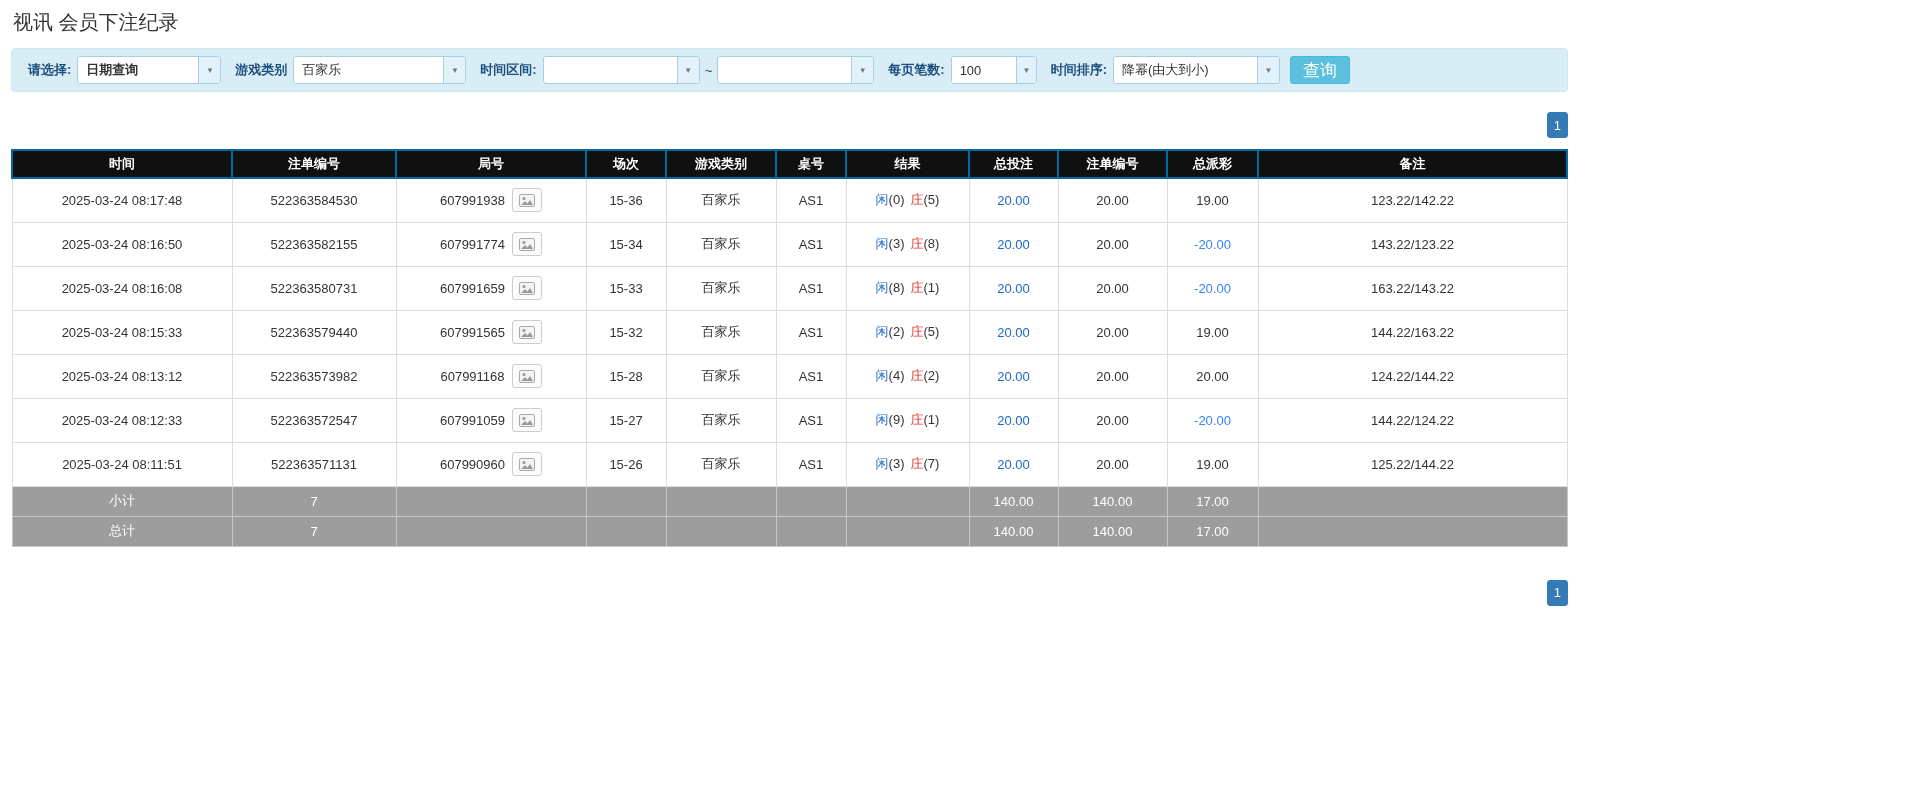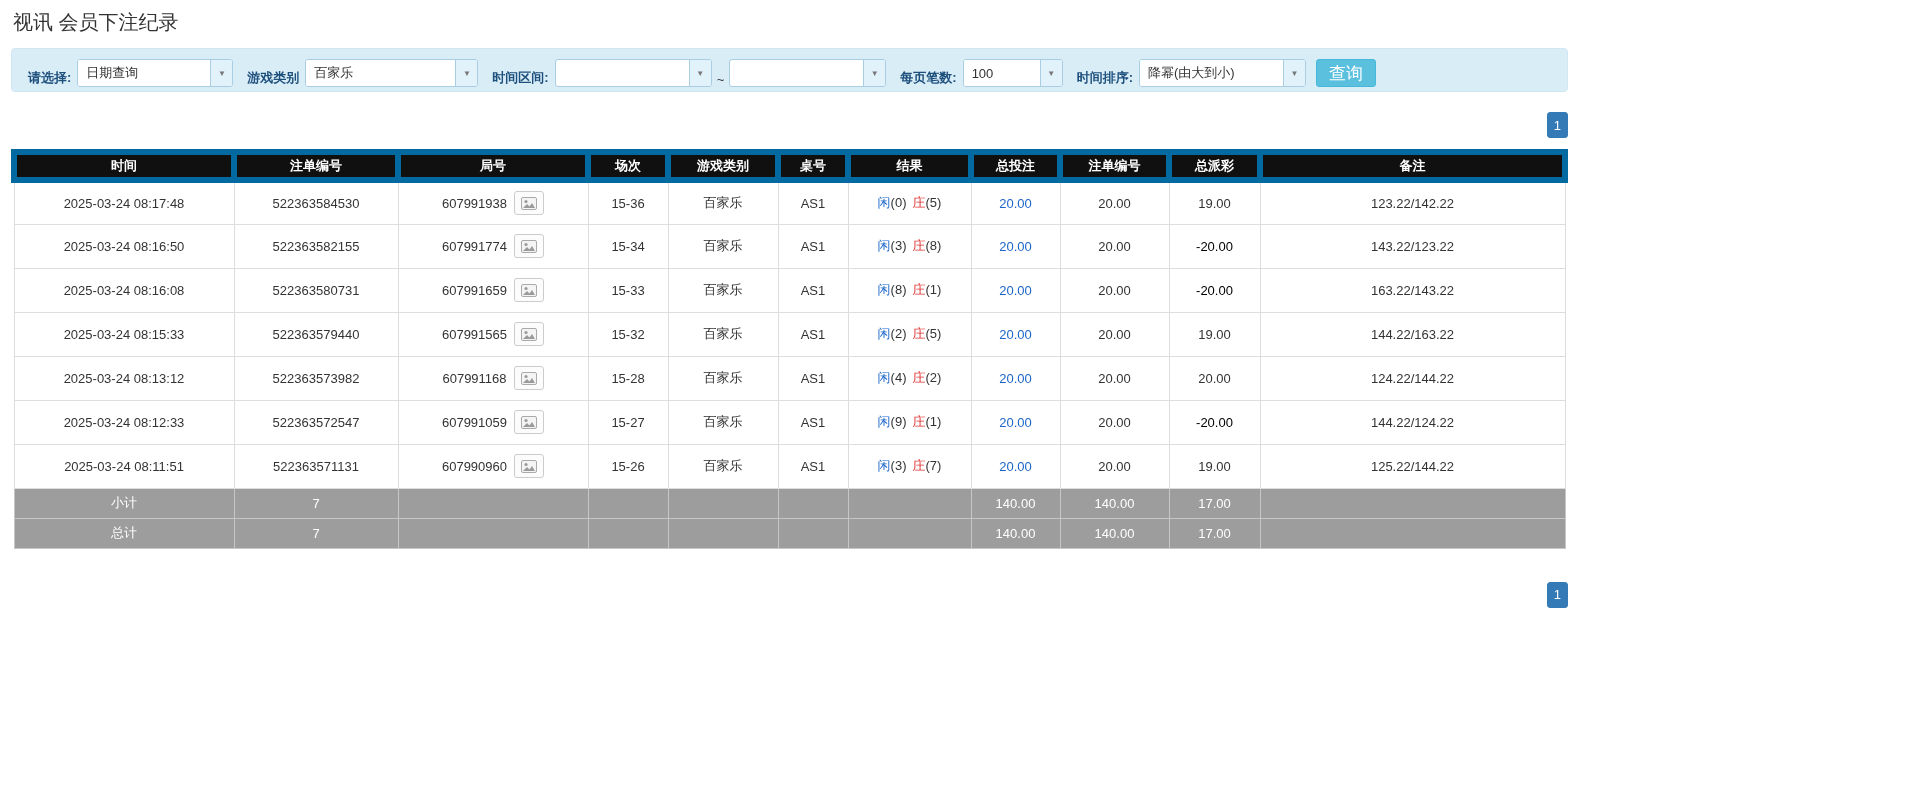--- a/index.html
+++ b/index.html
@@ -19,21 +19,21 @@
     padding: 9px 0 12px 2px;
   }
 
   
   .filter-bar {
     background: #d9edf7;
     border: 1px solid #cfe7f3;
     border-radius: 4px;
     height: 44px;
     display: flex;
-    align-items: flex-end;
+    align-items: center;
     padding: 4px 14px;
     font-size: 13px;
     white-space: nowrap;
   }
   .filter-label {
     color: #1d4f7c;
     font-weight: bold;
     margin: 0 6px 0 14px;
   }
   .filter-label.first { margin-left: 2px; }
@@ -60,24 +60,24 @@
     width: 22px;
     background: #e2f2fb;
     border-left: 1px solid #a9cde2;
     display: flex;
     align-items: center;
     justify-content: center;
     color: #777;
     font-size: 8px;
     cursor: pointer;
   }
-  .w-query { width: 156px; }
+  .w-query { width: 144px; font-weight: bold; }
   .w-game  { width: 173px; }
   .w-date  { width: 157px; }
-  .w-page  { width: 100px; gap: 27px; }
+  .w-page  { width: 86px; gap: 27px; }
   .w-sort  { width: 167px; }
   .tilde { margin: 0 5px; color: #333; }
   .search-btn {
     background: #5bc0de;
     border: 1px solid #46b8da;
     color: #fff;
     height: 28px;
     padding: 0 12px;
     font-size: 17px;
     border-radius: 3px;
@@ -122,41 +122,41 @@
     width: 100%;
     border-collapse: collapse;
     table-layout: fixed;
     font-size: 13px;
   }
   thead th {
     background: #101010;
     color: #fff;
     font-weight: bold;
     height: 28px;
-    border: 6px solid #0369a1;
+    border: 2px solid #0369a1;
     text-align: center;
   }
   tbody td {
     border: 1px solid #ddd;
     height: 44px;
     text-align: center;
     color: #333;
     background: #fff;
   }
   tfoot td {
     background: #9d9d9d;
     color: #fff;
     height: 30px;
     border: 1px solid #c6c6c6;
     text-align: center;
   }
   .c-player { color: #1c66c9; }
   .c-banker { color: #e03333; margin-left: 6px; }
   .bet-link { color: #1c66c9; cursor: pointer; }
-  td.neg { color: #000000; }
+  td.neg { color: #3b82f6; }
   .round-btn {
     display: inline-flex;
     align-items: center;
     justify-content: center;
     width: 30px;
     height: 24px;
     background: #fcfcfc;
     border: 1px solid #ccc;
     border-radius: 3px;
     margin-left: 7px;

